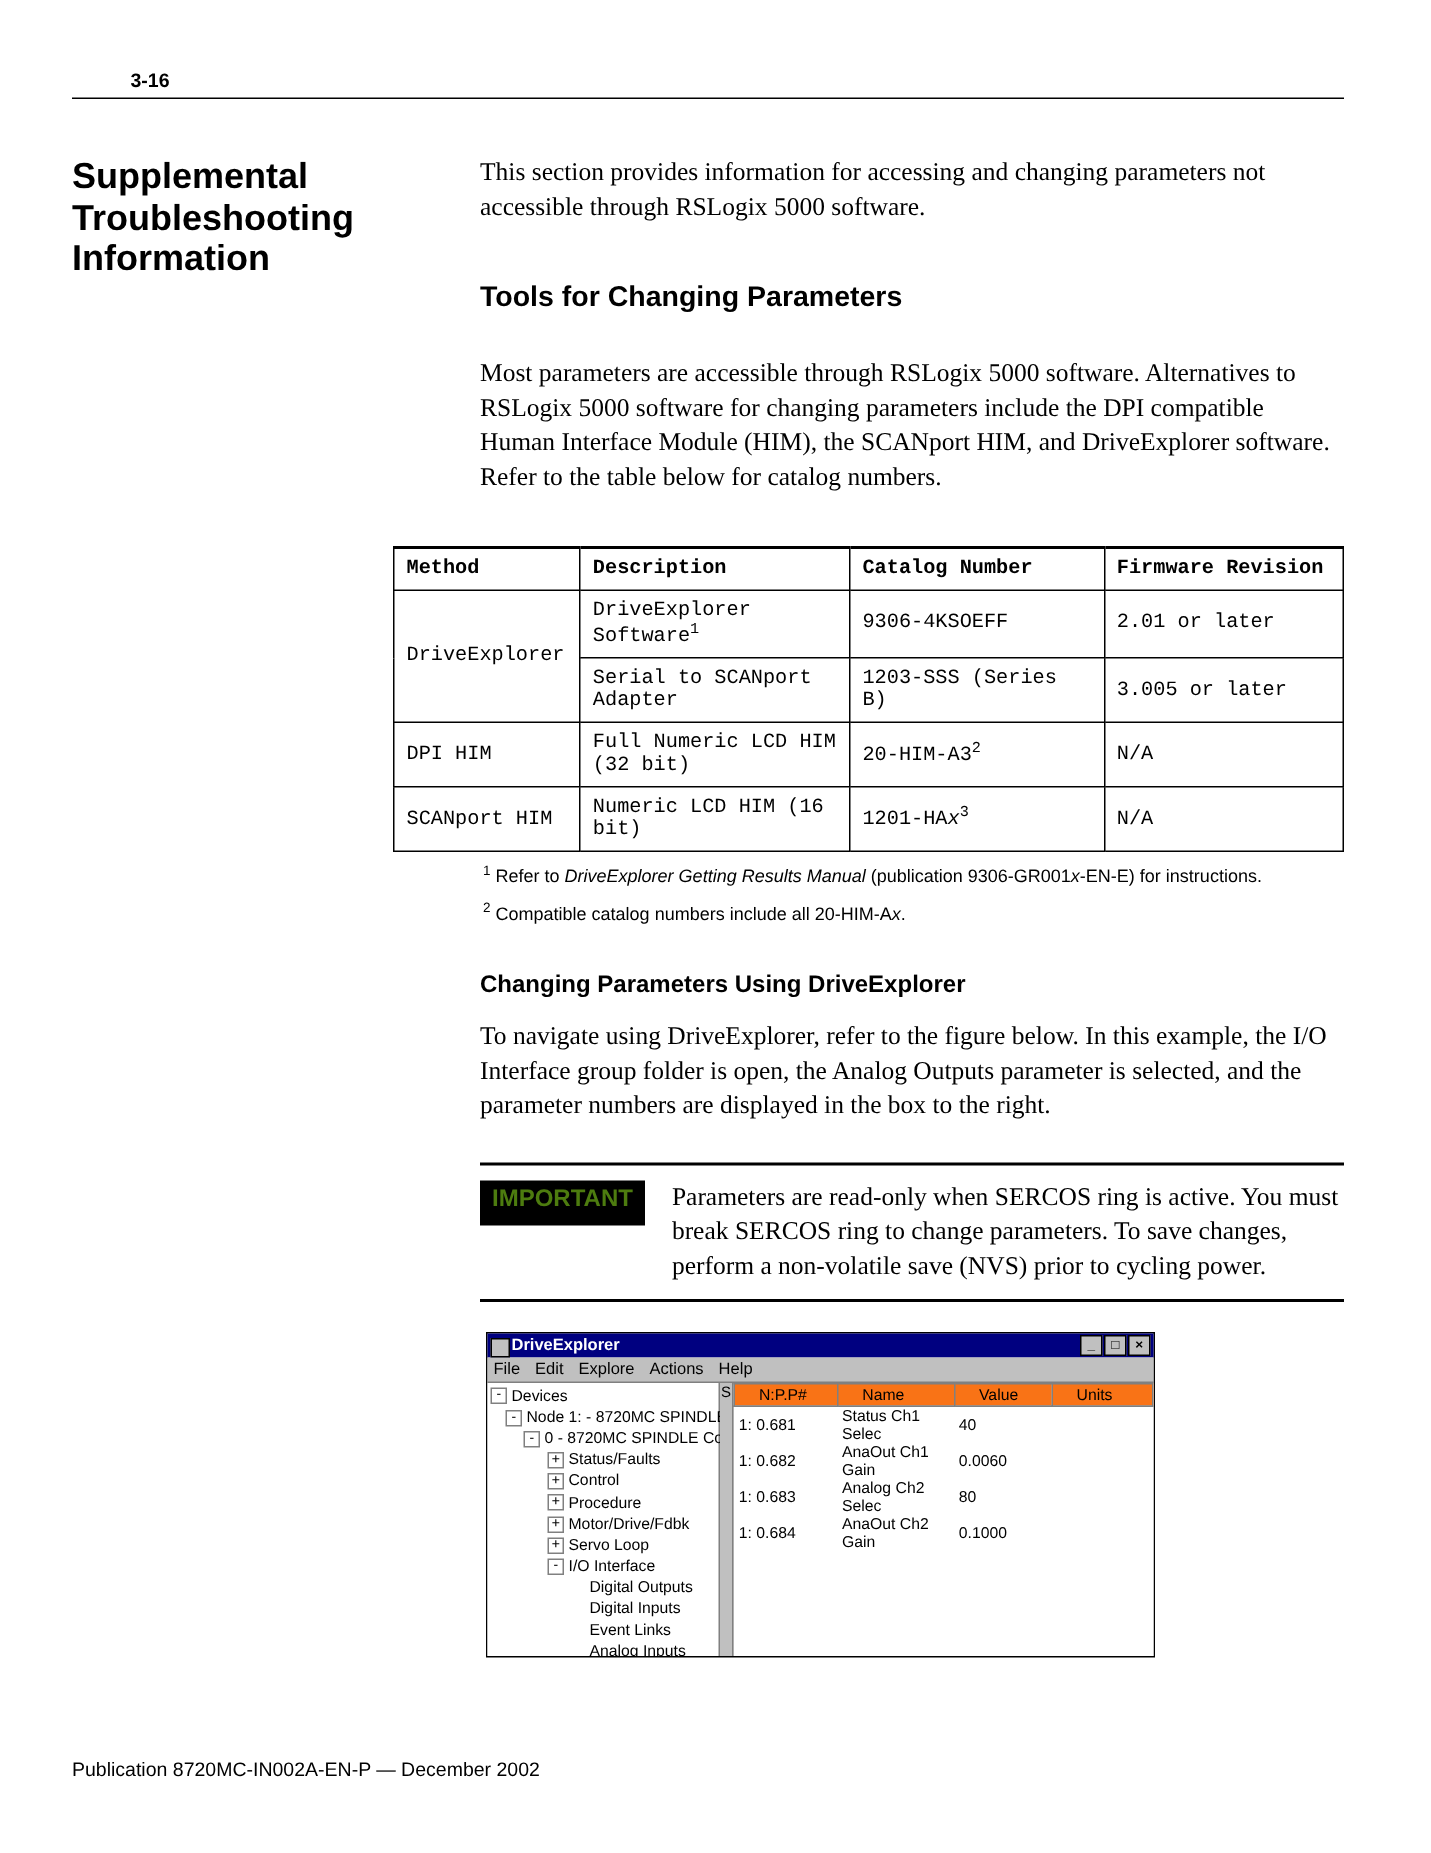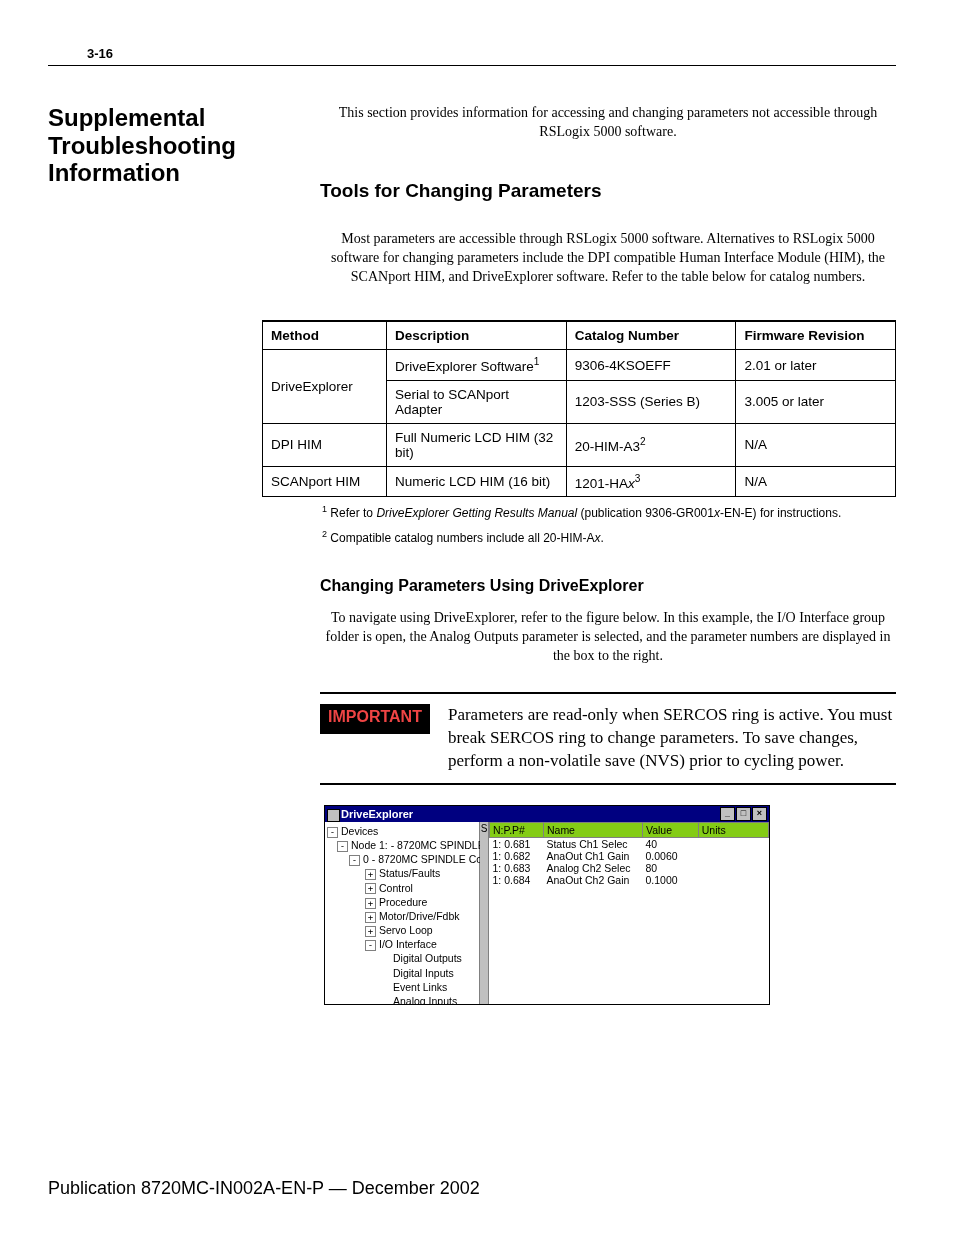--- a/index.html
+++ b/index.html
@@ -46,35 +46,34 @@
   }
   .section-title {
     font-family: Arial, sans-serif;
     font-weight: bold;
     font-size: 24px;
     line-height: 1.15;
     margin: 0;
   }
   .body-serif {
     font-family: Georgia, 'Times New Roman', serif;
-    font-size: 14px;
+    font-size: 17px;
     line-height: 1.35;
     margin: 0 0 26px 0;
-    text-align: center;
   }
   .subhead {
     font-family: Arial, sans-serif;
     font-weight: bold;
     font-size: 19px;
     margin: 38px 0 28px 0;
   }
   table.params {
     width: 100%;
     border-collapse: collapse;
-    font-family: Liberation Sans, sans-serif;
+    font-family: Liberation Mono, monospace;
     font-size: 13.5px;
     margin-top: 8px;
     margin-bottom: 6px;
     padding-left: 24px;
   }
   table.params th, table.params td {
     border: 1px solid #000;
     padding: 6px 8px 6px 8px;
     text-align: left;
     vertical-align: middle;
@@ -106,21 +105,21 @@
 
   .important-block {
     border-top: 2px solid #000;
     border-bottom: 2px solid #000;
     padding: 10px 0 10px 0;
     display: flex;
     margin: 6px 0 20px 0;
   }
   .important-badge {
     background: #000;
-    color: #ef4444;
+    color: #4d7c0f;
     font-family: Arial, sans-serif;
     font-weight: bold;
     font-size: 16px;
     padding: 4px 8px;
     height: 22px;
     flex: 0 0 auto;
     margin-right: 18px;
   }
   .important-text {
     font-family: Georgia, 'Times New Roman', serif;
@@ -234,42 +233,42 @@
     padding-top: 1px;
     border-right: 1px solid #808080;
   }
 
   .de-list {
     flex: 1;
     font-size: 10.5px;
   }
   .de-list table { width: 100%; border-collapse: collapse; }
   .de-list thead th {
-    background: #84cc16;
+    background: #f97316;
     border: 1px solid #808080;
     font-weight: normal;
     text-align: left;
-    padding: 1px 3px;
+    padding: 1px 16px;
     font-size: 10.5px;
   }
   .de-list tbody td {
     padding: 0 3px;
     font-size: 10.5px;
   }
   .de-list .col-npp { width: 48px; }
   .de-list .col-name { width: 96px; }
   .de-list .col-val { width: 50px; }
   .de-list .col-units { width: 66px; }
 
   .pub-line {
     position: absolute;
-    bottom: 36px;
+    bottom: 48px;
     left: 48px;
     font-family: Arial, sans-serif;
-    font-size: 18px;
+    font-size: 13px;
   }
 </style>
 </head>
 <body>
 
 <div class="page">
 
   <div class="top-line">
     <div class="page-num">3-16</div>
   </div>
@@ -344,20 +343,21 @@
 
       <div class="de-window">
         <div class="de-title">
           <span class="title-text">DriveExplorer</span>
           <span class="title-btns">
             <span class="tb">_</span>
             <span class="tb">□</span>
             <span class="tb">×</span>
           </span>
         </div>
+        <div class="de-menubar" id="de-menubar"><span>File</span><span>Edit</span><span>Explore</span><span>Actions</span><span>Help</span></div>
         <div class="de-body">
           <div class="de-tree" id="de-tree">
               <div class="tree-item tree-l0"><span class="pm">-</span><span>Devices</span></div>
               <div class="tree-item tree-l1"><span class="pm">-</span><span>Node 1: - 8720MC SPINDLE</span></div>
               <div class="tree-item tree-l2"><span class="pm">-</span><span>0 - 8720MC SPINDLE Con</span></div>
               <div class="tree-item tree-l3"><span class="pm">+</span><span>Status/Faults</span></div>
               <div class="tree-item tree-l3"><span class="pm">+</span><span>Control</span></div>
               <div class="tree-item tree-l3"><span class="pm">+</span><span>Procedure</span></div>
               <div class="tree-item tree-l3"><span class="pm">+</span><span>Motor/Drive/Fdbk</span></div>
               <div class="tree-item tree-l3"><span class="pm">+</span><span>Servo Loop</span></div>

